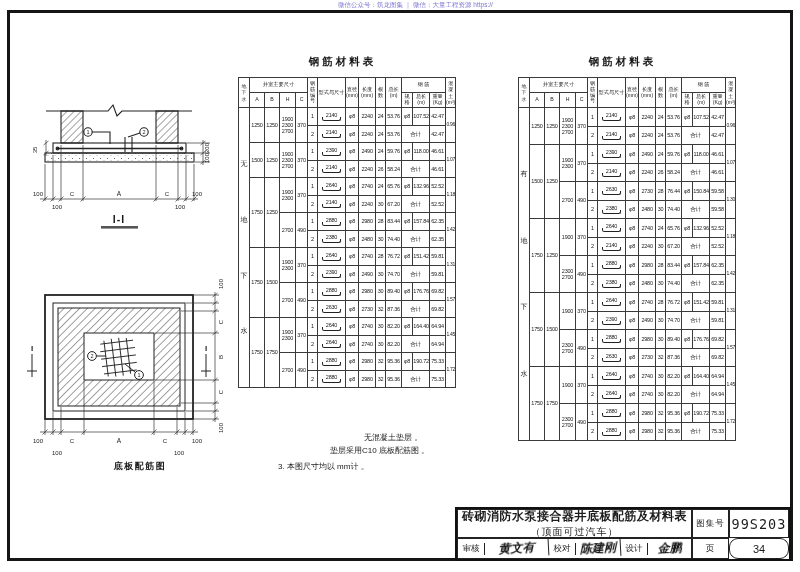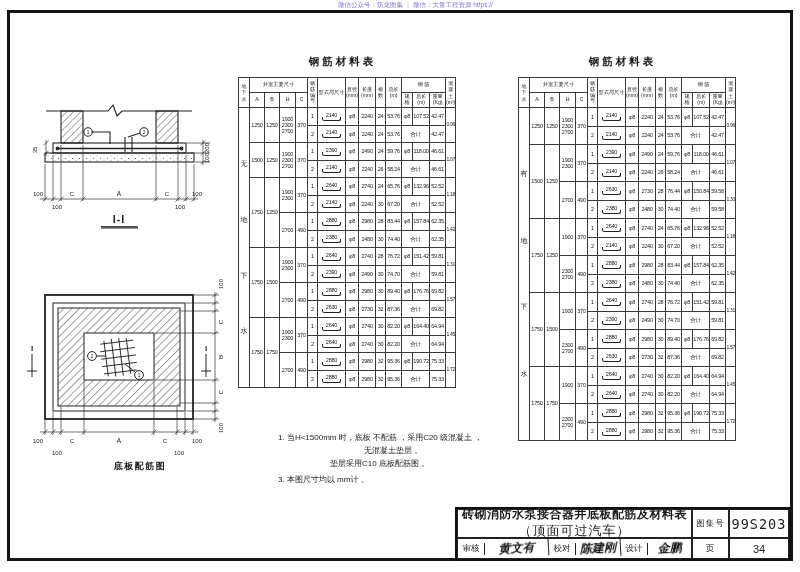--- a/index.html
+++ b/index.html
@@ -28,24 +28,24 @@
   .n-l1{padding-left:10px;}
   .n-l2{padding-left:96px;}
   .n-l3{padding-left:22px;}
   .n-l4{padding-left:62px;}
   .n-l5{padding-left:10px;margin-top:2px;}
   .n-l6{padding-left:10px;margin-top:3px;}
   .tblock{position:absolute;left:455px;top:507px;width:336px;height:54px;border:2px solid #111;box-sizing:border-box;display:grid;grid-template-columns:235px 37px 1fr;grid-template-rows:29px 1fr;background:#fff;}
   .tblock>div{border:1px solid #222;box-sizing:border-box;display:flex;align-items:center;justify-content:center;}
   .tb-title{flex-direction:column;line-height:1.3;}
   .tb-main{font-size:12px;font-weight:bold;letter-spacing:0.5px;}
-  .tb-sub{font-size:13px;letter-spacing:1px;}
+  .tb-sub{font-size:10px;letter-spacing:1px;}
   .tb-atlas-label,.tb-page-label{font-size:8.5px;letter-spacing:1px;}
   .tb-atlas-no{font-family:"DejaVu Sans Mono","Liberation Mono",monospace;font-size:13.5px;letter-spacing:1px;}
-  .tb-page-no{font-size:11px;}
+  .tb-page-no{font-size:11px;border-radius:9px;}
   .tb-sigrow{display:flex;padding:0;align-items:stretch;}
   .tb-sigrow>div{display:flex;align-items:center;justify-content:center;box-sizing:border-box;}
   .sig-label{font-size:8.5px;border-right:1px solid #222;}
   .sig{font-style:italic;font-weight:bold;font-size:12px;color:#161616;transform:rotate(-3deg);filter:blur(0.35px);border-right:1px solid #222;white-space:nowrap;overflow:visible;}
   .sig:last-child{border-right:none;}
   svg text{fill:#1b1b1b;stroke:none;}
 </style>
 </head>
 <body>
 
@@ -715,21 +715,20 @@
             <td>32</td>
             <td>95.36</td>
             <td colspan="2">合计</td>
             <td>75.33</td>
           </tr>
         </tbody>
       </table>
     </div>
 
   <div class="notes">
-    <div class="n-l1">1. 当H&lt;1500mm 时，底板 不配筋 ，采用C20 级混凝土 ，</div>
     <div class="n-l2">无混凝土垫层 。</div>
     <div class="n-l4">垫层采用C10 底板配筋图 。</div>
     <div class="n-l6">3. 本图尺寸均以 mm计 。</div>
   </div>
 
   <div class="tblock">
     <div class="tb-title">
       <div class="tb-main">砖砌消防水泵接合器井底板配筋及材料表</div>
       <div class="tb-sub">（顶面可过汽车）</div>
     </div>

